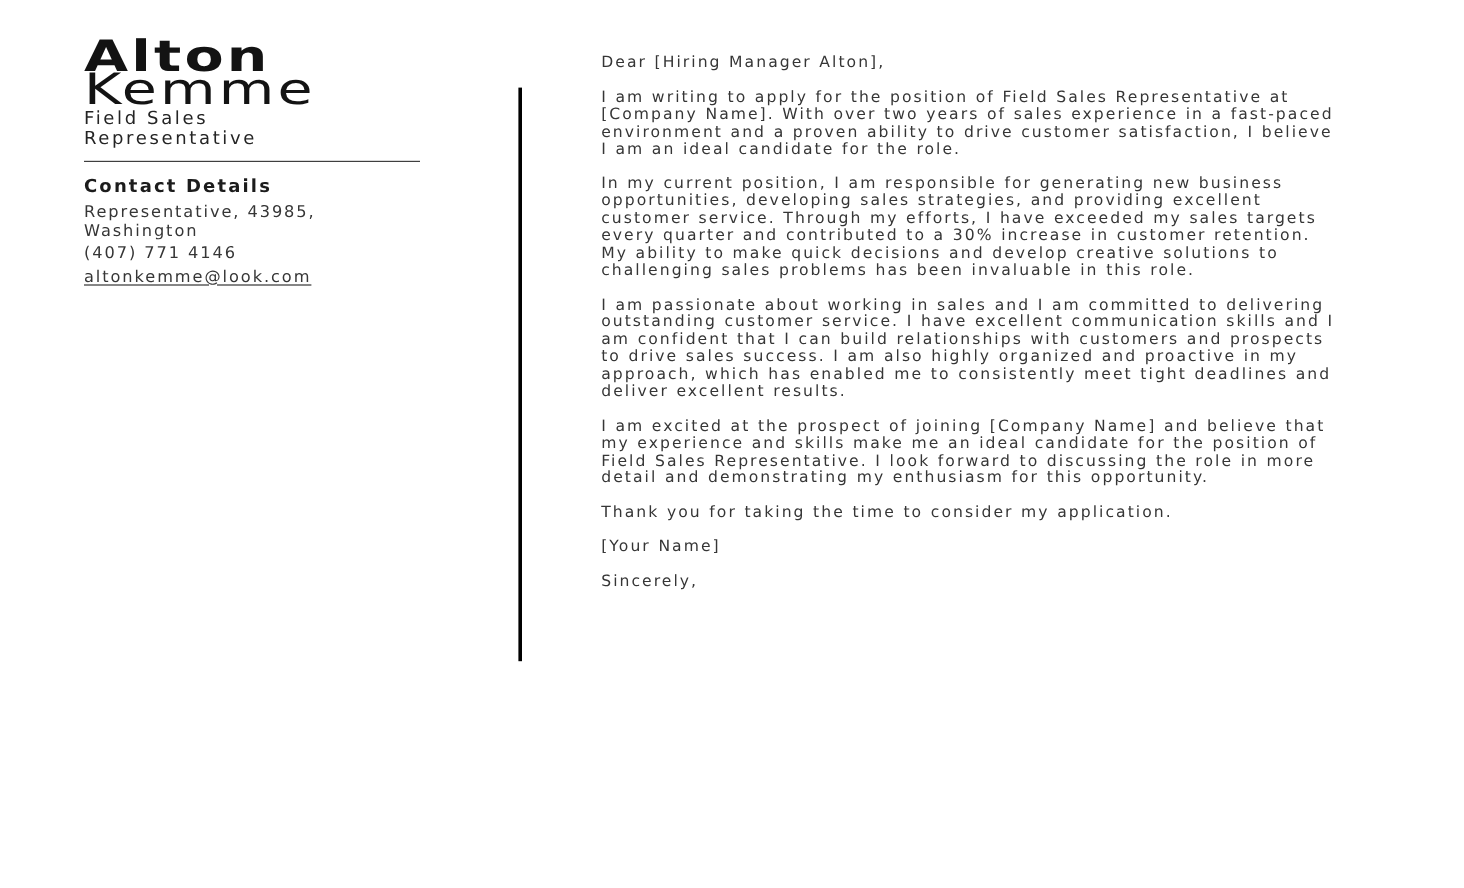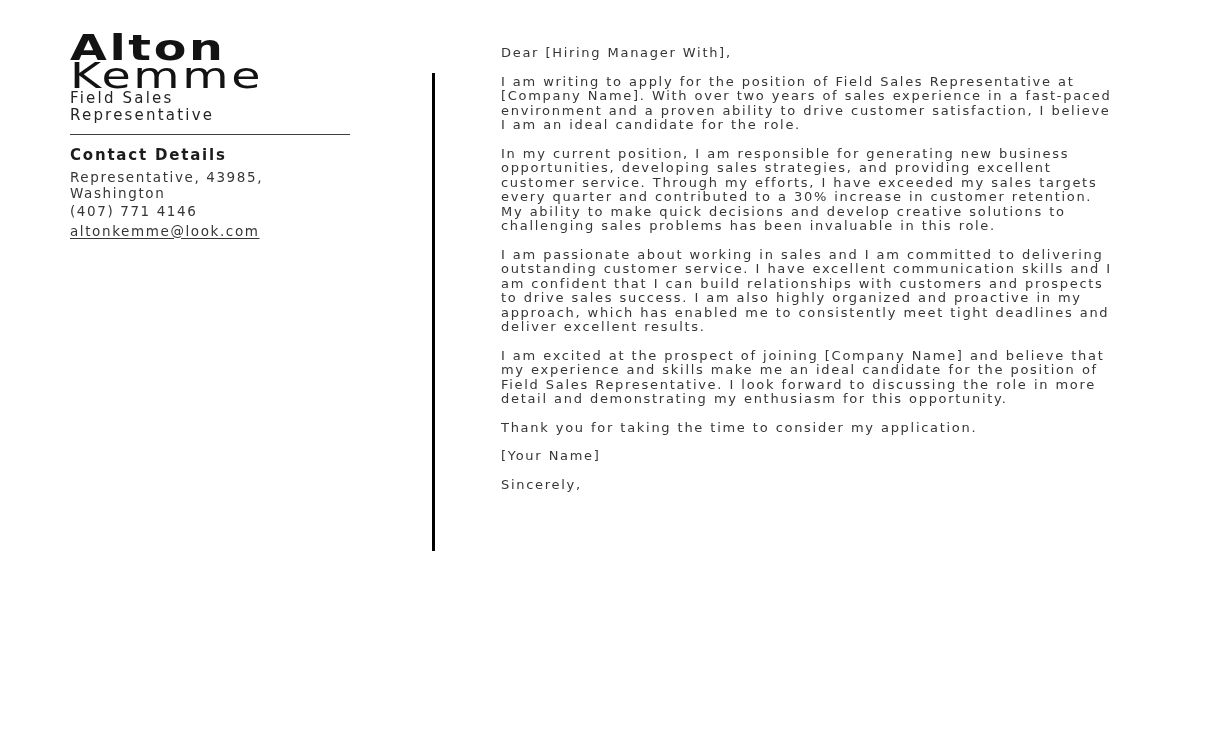--- a/index.html
+++ b/index.html
@@ -121,21 +121,21 @@
     <div class="contact-block">
       <p class="address">Representative, 43985, Washington</p>
       <p class="phone">(407) 771 4146</p>
       <a class="email" href="#">altonkemme@look.com</a>
     </div>
   </aside>
 
   <div class="divider"></div>
 
   <main class="letter">
-    <p>Dear [Hiring Manager With],</p>
+    <p>Dear [Hiring Manager Alton],</p>
     <p>I am writing to apply for the position of Field Sales Representative at [Company Name]. With over two years of sales experience in a fast-paced environment and a proven ability to drive customer satisfaction, I believe I am an ideal candidate for the role.</p>
     <p>In my current position, I am responsible for generating new business opportunities, developing sales strategies, and providing excellent customer service. Through my efforts, I have exceeded my sales targets every quarter and contributed to a 30% increase in customer retention. My ability to make quick decisions and develop creative solutions to challenging sales problems has been invaluable in this role.</p>
     <p>I am passionate about working in sales and I am committed to delivering outstanding customer service. I have excellent communication skills and I am confident that I can build relationships with customers and prospects to drive sales success. I am also highly organized and proactive in my approach, which has enabled me to consistently meet tight deadlines and deliver excellent results.</p>
     <p>I am excited at the prospect of joining [Company Name] and believe that my experience and skills make me an ideal candidate for the position of Field Sales Representative. I look forward to discussing the role in more detail and demonstrating my enthusiasm for this opportunity.</p>
     <p>Thank you for taking the time to consider my application.</p>
     <p>[Your Name]</p>
     <p>Sincerely,</p>
   </main>
 
 </div>

